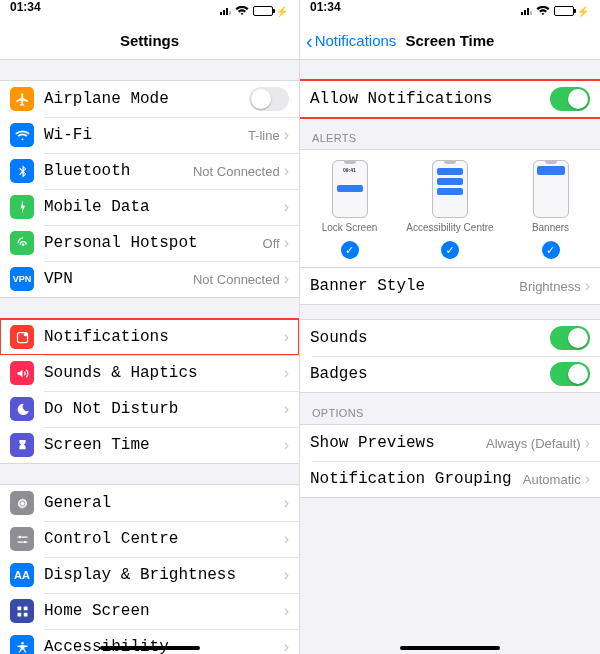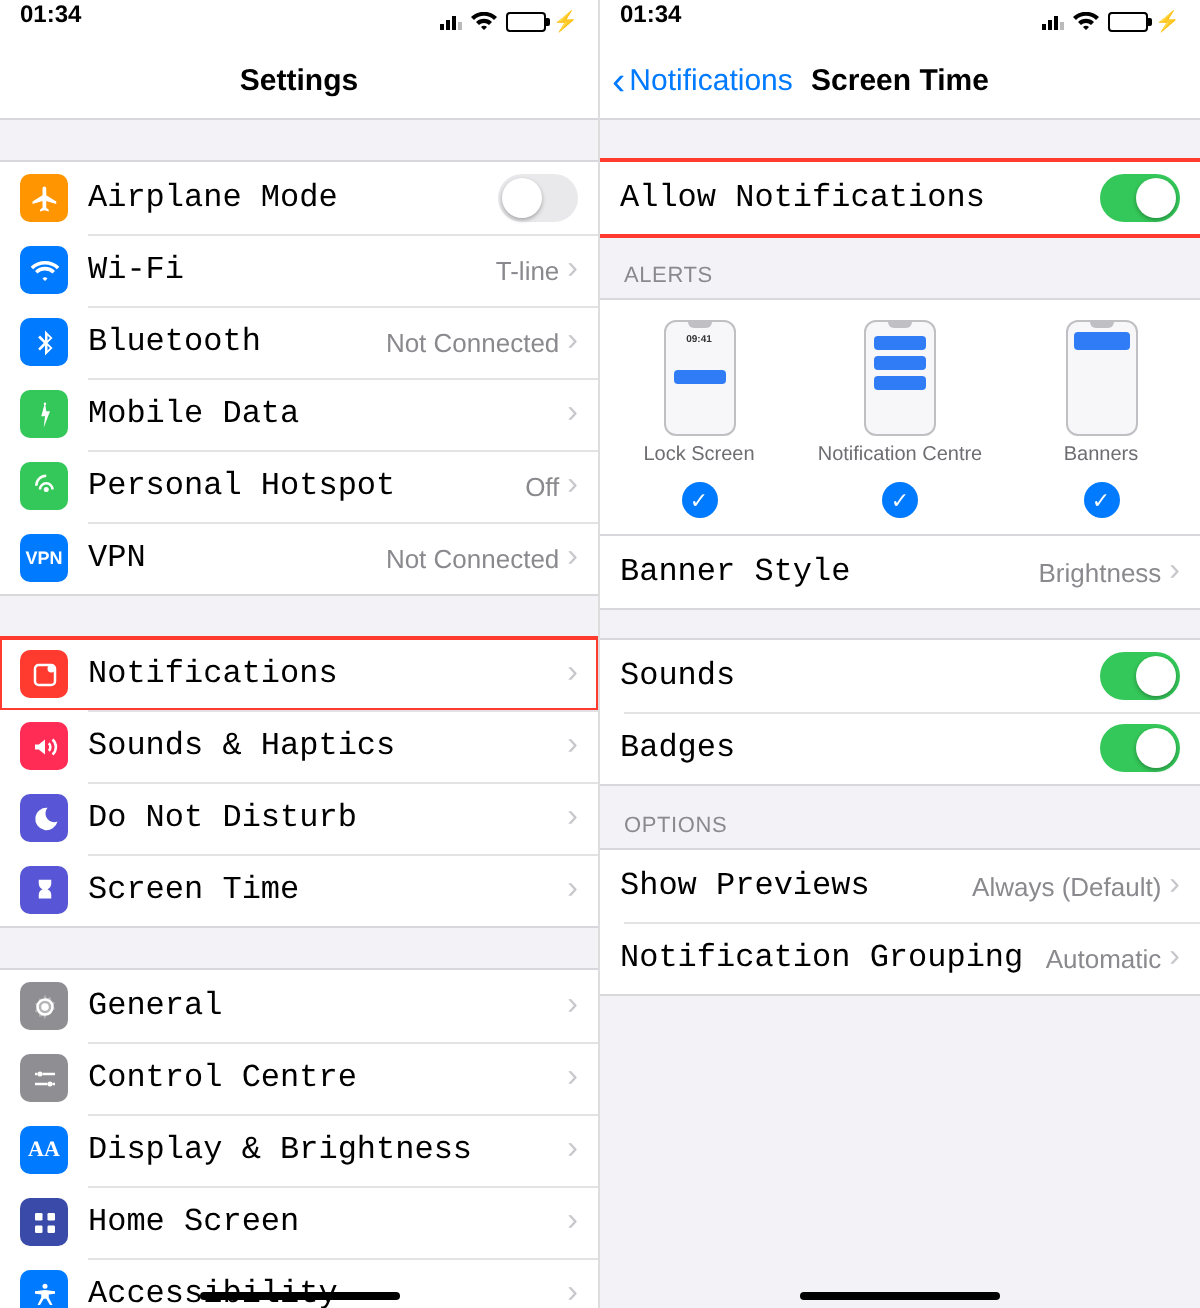--- a/index.html
+++ b/index.html
@@ -217,21 +217,21 @@
             <svg viewBox="0 0 24 24">
               <circle cx="8" cy="8" r="2" fill="#fff"></circle>
               <circle cx="16" cy="16" r="2" fill="#fff"></circle>
               <path stroke="#fff" stroke-width="2" d="M4 8h2m4 0h10M4 16h10m4 0h2"></path>
             </svg>
           </div>
           <span class="label">Control Centre</span>
           <span class="chevron">›</span>
         </div>
         <div class="row">
-          <div class="icon" style="background: rgb(0, 122, 255); font-family: Liberation Serif, serif;">
+          <div class="icon" style="background: rgb(0, 122, 255);">
             <span style="color:#fff;font-size:11px;font-weight:700">AA</span>
           </div>
           <span class="label">Display &amp; Brightness</span>
           <span class="chevron">›</span>
         </div>
         <div class="row">
           <div class="icon" style="background: rgb(58, 74, 168);">
             <svg viewBox="0 0 24 24">
               <rect x="4" y="4" width="6" height="6" rx="1" fill="#fff"></rect>
               <rect x="14" y="4" width="6" height="6" rx="1" fill="#fff"></rect>
@@ -306,21 +306,21 @@
             <div class="alert-label">Lock Screen</div>
             <div class="check">✓</div>
           </div>
           <div class="alert-item">
             <div class="mini">
               <div class="notch"></div>
               <div class="bar" style="top:7px;left:4px;right:4px"></div>
               <div class="bar" style="top:17px;left:4px;right:4px"></div>
               <div class="bar" style="top:27px;left:4px;right:4px"></div>
             </div>
-            <div class="alert-label">Notification Centre</div>
+            <div class="alert-label">Accessibility Centre</div>
             <div class="check">✓</div>
           </div>
           <div class="alert-item">
             <div class="mini">
               <div class="notch"></div>
               <div class="bar" style="top:5px;left:3px;right:3px;height:9px"></div>
             </div>
             <div class="alert-label">Banners</div>
             <div class="check">✓</div>
           </div>

